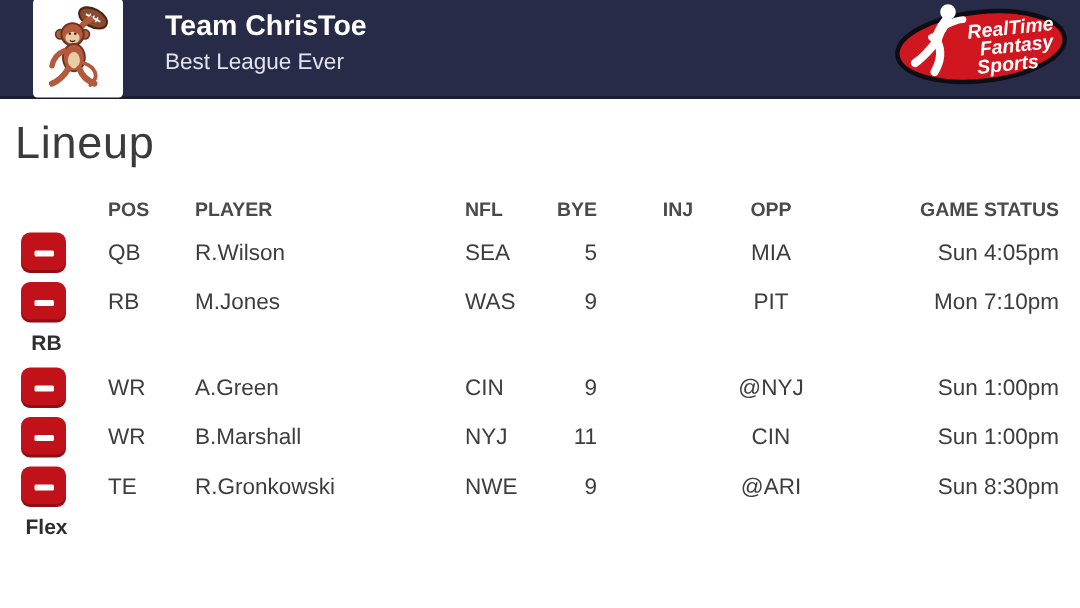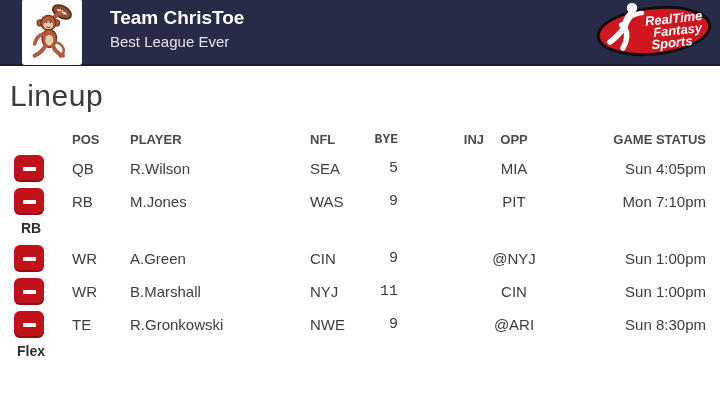--- a/index.html
+++ b/index.html
@@ -29,22 +29,22 @@
     margin:2px 0 0 10px;line-height:56px;height:58px;
   }
   .trow{
     display:grid;
     grid-template-columns:48px 70px 180px 50px 60px 64px 60px 1fr;
     align-items:center;height:33px;padding:0 14px 0 12px;
     font-size:15px;color:#3d3d3d;
   }
   .thead{height:26px;font-size:13px;font-weight:bold;color:#4a4a4a;}
   .c-pos{padding-left:12px;}
-  .c-bye{text-align:right;padding-right:22px;font-family:Liberation Mono, monospace;}
-  .c-inj{text-align:right;}
+  .c-bye{text-align:right;padding-right:22px;}
+  .c-inj{text-align:center;}
   .c-opp{text-align:center;}
   .c-status{text-align:right;}
   .c-btn{display:flex;align-items:center;}
   .rmbtn{
     width:30px;height:27px;margin-left:2px;border:none;cursor:pointer;
     background:#c1121a;border-radius:6px;box-shadow:inset 0 -2px 0 rgba(0,0,0,.25);
     display:flex;align-items:center;justify-content:center;padding:0;
   }
   .minus{display:block;width:13px;height:4px;background:#ffffff;border-radius:1px;}
   .slotlabel{

